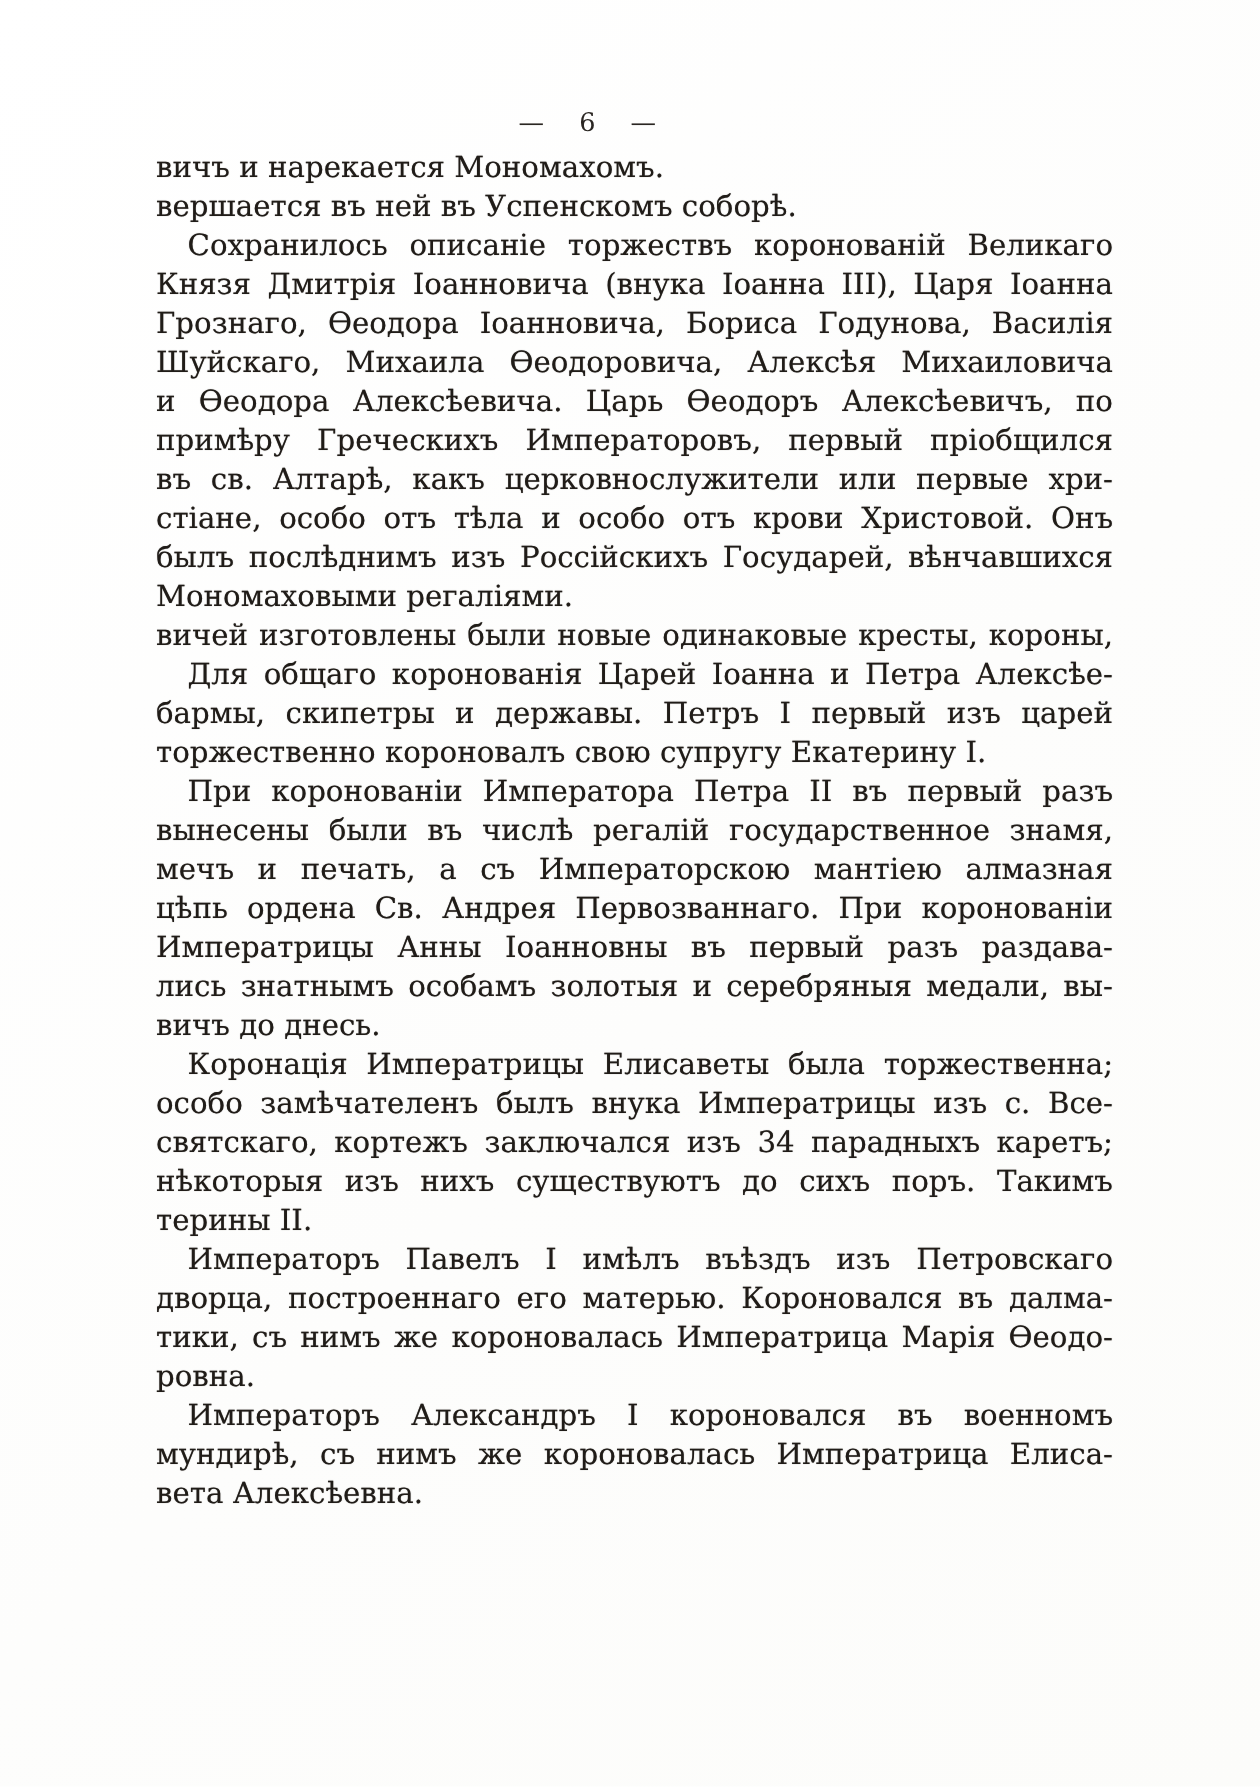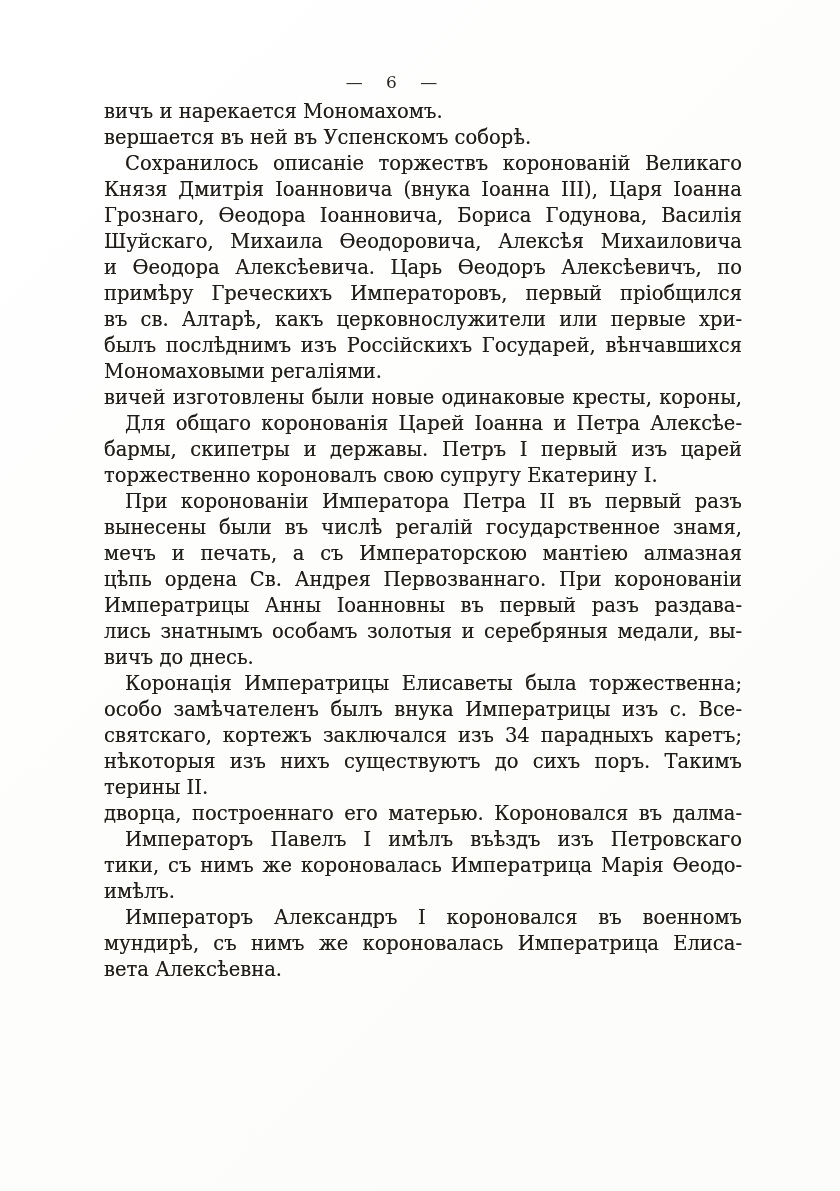--- a/index.html
+++ b/index.html
@@ -62,39 +62,40 @@
   <div class="text-block" id="text-block">
       <div class="line para-end">вичъ и нарекается Мономахомъ.</div>
       <div class="line para-end">вершается въ ней въ Успенскомъ соборѣ.</div>
       <div class="line para-start">Сохранилось описаніе торжествъ коронованій Великаго</div>
       <div class="line">Князя Дмитрія Іоанновича (внука Іоанна III), Царя Іоанна</div>
       <div class="line">Грознаго, Ѳеодора Іоанновича, Бориса Годунова, Василія</div>
       <div class="line">Шуйскаго, Михаила Ѳеодоровича, Алексѣя Михаиловича</div>
       <div class="line">и Ѳеодора Алексѣевича. Царь Ѳеодоръ Алексѣевичъ, по</div>
       <div class="line">примѣру Греческихъ Императоровъ, первый пріобщился</div>
       <div class="line">въ св. Алтарѣ, какъ церковнослужители или первые хри-</div>
+      <div class="line">стіане, особо отъ тѣла и особо отъ крови Христовой. Онъ</div>
       <div class="line">былъ послѣднимъ изъ Россійскихъ Государей, вѣнчавшихся</div>
       <div class="line para-end">Мономаховыми регаліями.</div>
       <div class="line">вичей изготовлены были новые одинаковые кресты, короны,</div>
       <div class="line para-start">Для общаго коронованія Царей Іоанна и Петра Алексѣе-</div>
       <div class="line">бармы, скипетры и державы. Петръ I первый изъ царей</div>
       <div class="line para-end">торжественно короновалъ свою супругу Екатерину I.</div>
       <div class="line para-start">При коронованіи Императора Петра II въ первый разъ</div>
       <div class="line">вынесены были въ числѣ регалій государственное знамя,</div>
       <div class="line">мечъ и печать, а съ Императорскою мантіею алмазная</div>
       <div class="line">цѣпь ордена Св. Андрея Первозваннаго. При коронованіи</div>
       <div class="line">Императрицы Анны Іоанновны въ первый разъ раздава-</div>
       <div class="line">лись знатнымъ особамъ золотыя и серебряныя медали, вы-</div>
       <div class="line para-end">вичъ до днесь.</div>
       <div class="line para-start">Коронація Императрицы Елисаветы была торжественна;</div>
       <div class="line">особо замѣчателенъ былъ внука Императрицы изъ с. Все-</div>
       <div class="line">святскаго, кортежъ заключался изъ 34 парадныхъ каретъ;</div>
       <div class="line">нѣкоторыя изъ нихъ существуютъ до сихъ поръ. Такимъ</div>
       <div class="line para-end">терины II.</div>
+      <div class="line para-start">Императоръ Павелъ I имѣлъ въѣздъ изъ Петровскаго</div>
       <div class="line">дворца, построеннаго его матерью. Короновался въ далма-</div>
-      <div class="line para-start">Императоръ Павелъ I имѣлъ въѣздъ изъ Петровскаго</div>
       <div class="line">тики, съ нимъ же короновалась Императрица Марія Ѳеодо-</div>
-      <div class="line para-end">имѣлъ.</div>
+      <div class="line para-end">ровна.</div>
       <div class="line para-start">Императоръ Александръ I короновался въ военномъ</div>
       <div class="line">мундирѣ, съ нимъ же короновалась Императрица Елиса-</div>
       <div class="line para-end">вета Алексѣевна.</div>
     </div>
 </div>
 
 </body></html>

